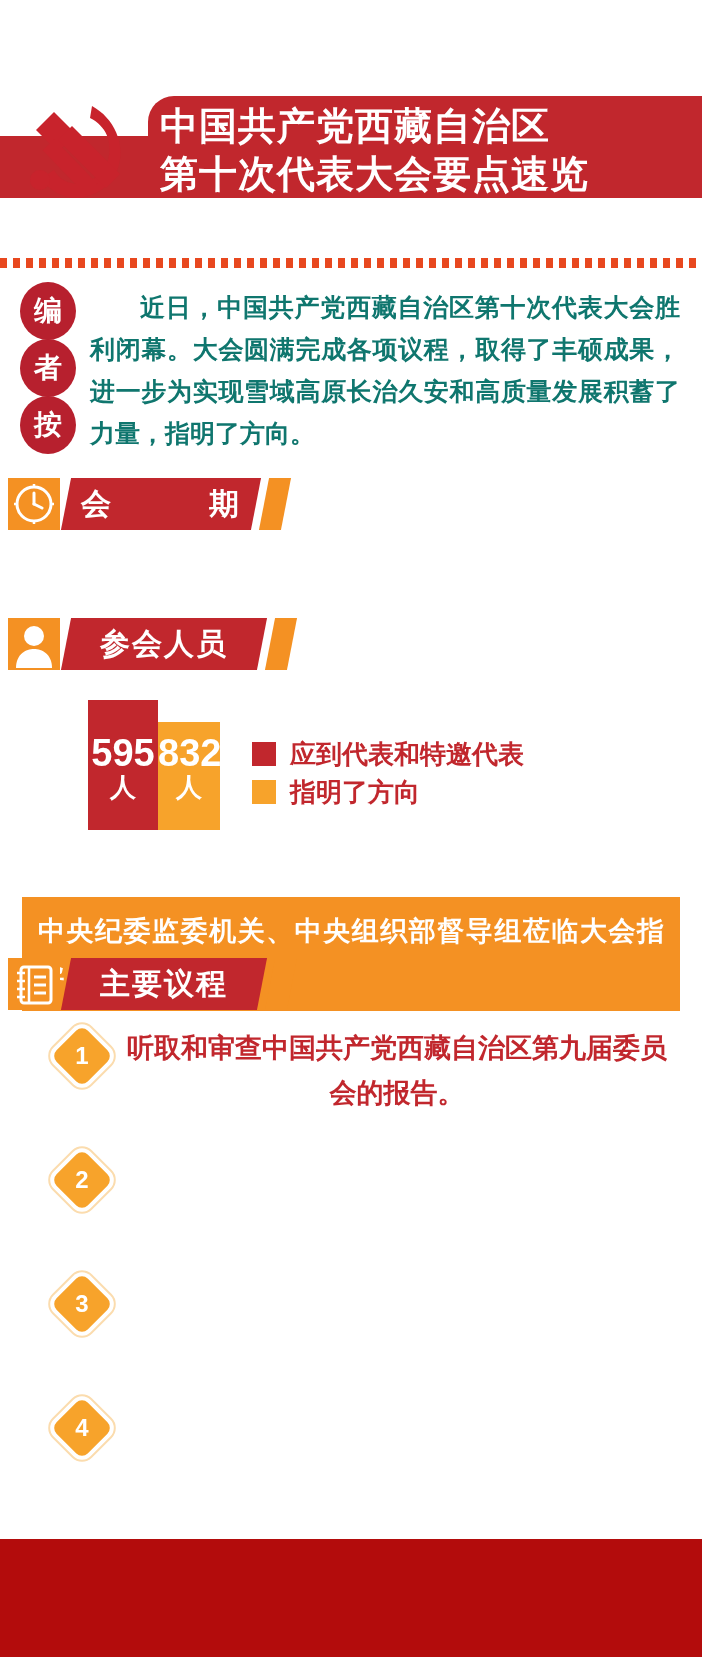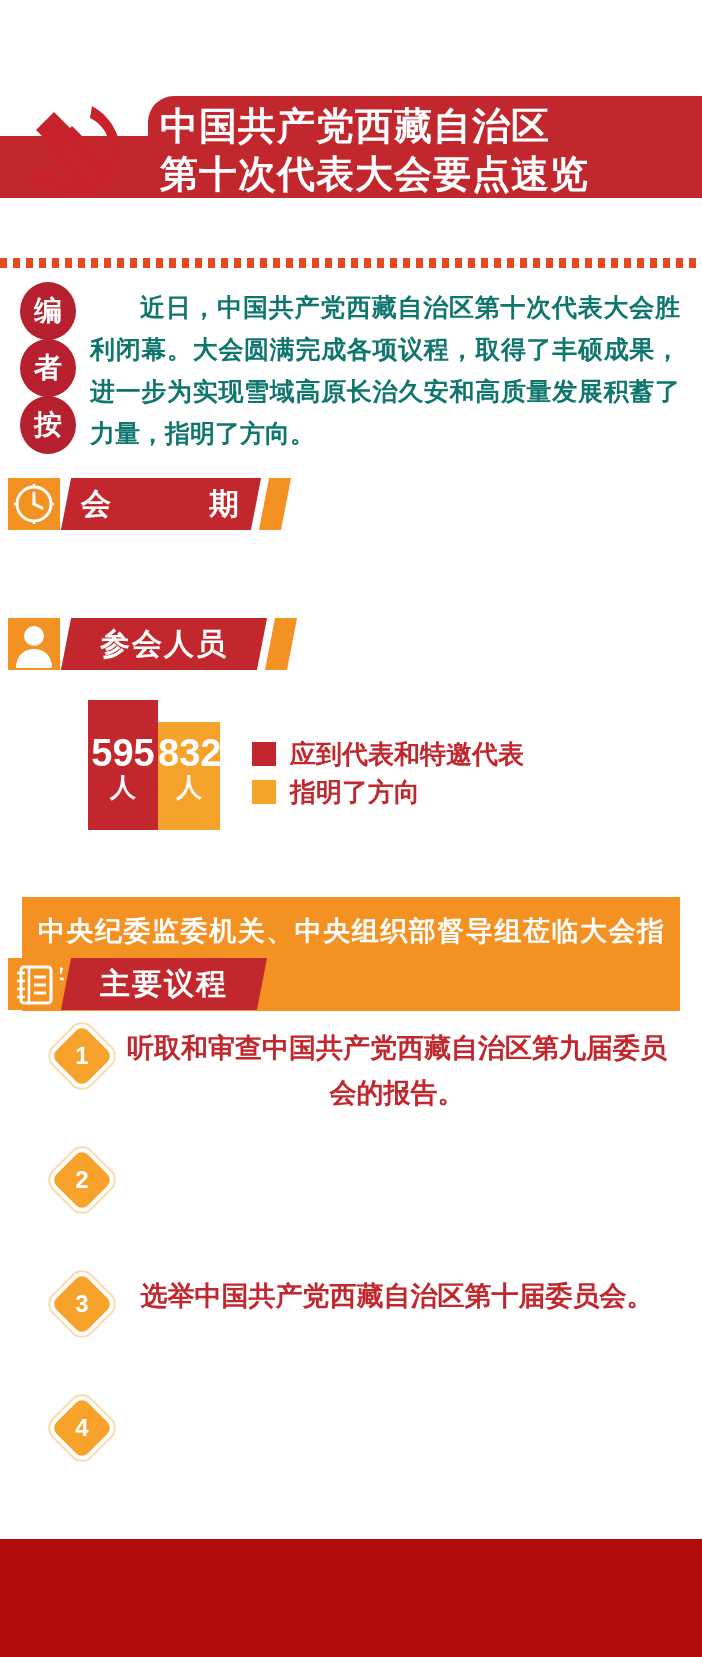--- a/index.html
+++ b/index.html
@@ -330,21 +330,20 @@
     <div class="agenda-item" style="margin-top:46px;">
       <div class="diamond">
         <span>2</span>
       </div>
     </div>
 
     <div class="agenda-item" style="margin-top:46px;">
       <div class="diamond">
         <span>3</span>
       </div>
-      <div class="agenda-text">选举中国共产党西藏自治区第十届委员会。</div>
     </div>
 
     <div class="agenda-item" style="margin-top:46px;">
       <div class="diamond">
         <span>4</span>
       </div>
     </div>
 
   </div>
 

